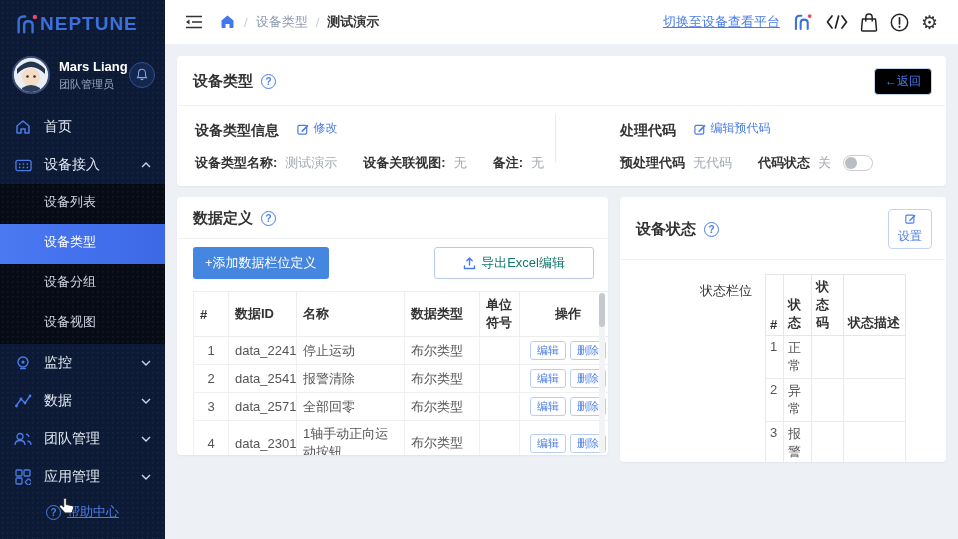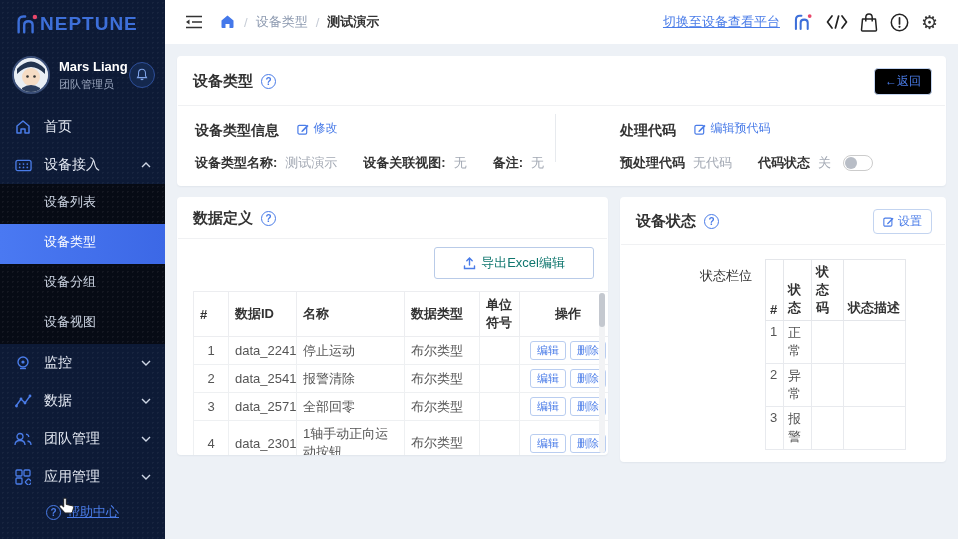--- a/index.html
+++ b/index.html
@@ -61,21 +61,21 @@
   .panel-1 { left:177px; top:56px; width:769px; height:130px; }
   .panel-2 { left:177px; top:197px; width:431px; height:258px; overflow:hidden; }
   .panel-3 { left:620px; top:197px; width:326px; height:265px; overflow:hidden; }
   .panel-head { display:flex; align-items:center; padding:12px 14px 10px 16px; }
   .panel-title { font-size:15px; font-weight:bold; color:#333; margin-right:8px; }
   .panel-divider { height:1px; background:#f0f1f3; margin:0 1px; }
   .back-btn { margin-left:auto; background:#000000; border:1px solid #c3d4f0;
     color:#4a7ce8; font-size:12px; border-radius:4px; padding:4px 10px; cursor:pointer; }
   .set-btn { margin-left:auto; background:#fff; border:1px solid #c3d4f0;
     color:#4a7ce8; font-size:12px; border-radius:4px; padding:3px 9px; cursor:pointer;
-    display:flex; align-items:center; gap:4px; }
+    display:flex; align-items:center; gap:4px;flex-direction:column; }
 
   
   .p1-body { position:relative; padding:14px 16px 0 18px; }
   .sec-title { font-size:14px; font-weight:bold; color:#333; display:inline-block; }
   .edit-link { color:#4a7ce8; font-size:12px; margin-left:14px; display:inline-flex;
     align-items:center; gap:4px; cursor:pointer; }
   .fields-row { margin-top:14px; font-size:13px; display:flex; gap:8px; align-items:center; }
   .f-label { color:#333; font-weight:bold; }
   .f-value { color:#a2a8b3; margin-right:18px; }
   .vdivider { position:absolute; left:378px; top:8px; height:48px; width:1px; background:#e7eaee; }
@@ -380,20 +380,21 @@
   </div>
 </div>
 
 <div class="panel panel-2">
   <div class="panel-head">
     <span class="panel-title">数据定义</span>
     <span class="qmark">?</span>
   </div>
   <div class="panel-divider"></div>
   <div class="btn-row">
+    <button class="add-btn">+添加数据栏位定义</button>
     <button class="export-btn">
       <svg width="13" height="13" viewBox="0 0 13 13">
           <path d="M6.5 1 L6.5 8 M3.8 3.8 L6.5 1 L9.2 3.8" fill="none" stroke="#4a7ce8" stroke-width="1.4" stroke-linecap="round" stroke-linejoin="round"></path>
           <path d="M1.5 9 L1.5 11.5 L11.5 11.5 L11.5 9" fill="none" stroke="#4a7ce8" stroke-width="1.4" stroke-linecap="round"></path>
         </svg>
       <span>导出Excel编辑</span>
     </button>
   </div>
   <div class="dtable-wrap">
     <table class="dtable">

